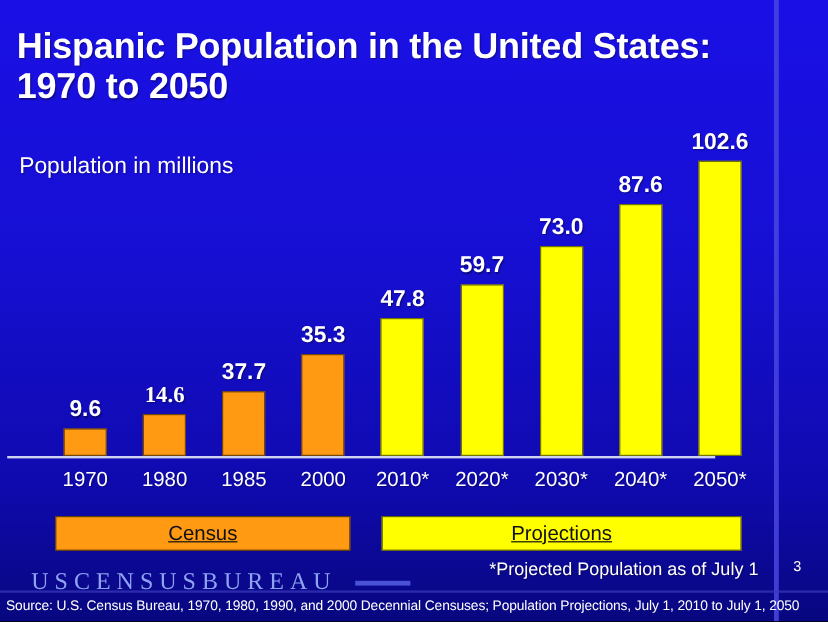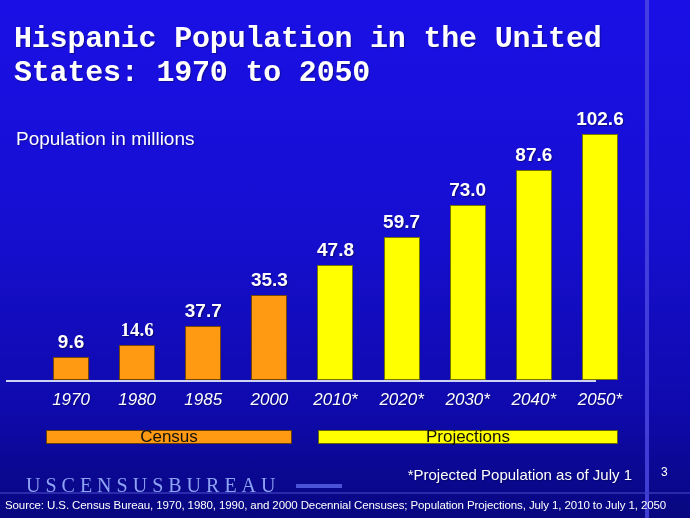--- a/index.html
+++ b/index.html
@@ -34,21 +34,20 @@
     position: absolute;
     left: 14px;
     top: 22px;
     width: 600px;
     color: #ffffff;
     font-size: 30px;
     font-weight: bold;
     line-height: 1.14;
     letter-spacing: -0.2px;
     text-shadow: 1px 1px 1px rgba(0,0,0,.35);
-    font-family: Liberation Mono, monospace;
   }
   .subtitle {
     position: absolute;
     left: 16px;
     top: 128px;
     color: #ffffff;
     font-size: 19px;
     font-weight: normal;
     text-shadow: 1px 1px 1px rgba(0,0,0,.3);
   }
@@ -115,42 +114,42 @@
     width: 595px;
     display: flex;
   }
   .xtick {
     flex: 1 1 0;
     text-align: center;
     color: #ffffff;
     font-size: 17px;
     white-space: nowrap;
     text-shadow: 1px 1px 1px rgba(0,0,0,.3);
-    font-style: italic;
   }
 
   
   #legend {
     position: absolute;
     left: 46px;
     top: 430px;
     width: 572px;
     height: 29px;
   }
   .band {
     position: absolute;
     top: 0;
-    height: 14px;
+    height: 29px;
     box-sizing: border-box;
     border: 1px solid rgba(0,0,0,.6);
     display: flex;
     align-items: center;
     justify-content: center;
     color: #111111;
     font-size: 17px;
+    text-decoration: underline;
   }
   .band.census { left: 0px;   width: 246px; background: #ff9a12; }
   .band.proj   { left: 272px; width: 300px; background: #ffff00; }
 
   
   .logo {
     position: absolute;
     left: 26px;
     top: 474px;
     color: #8fa3f5;

